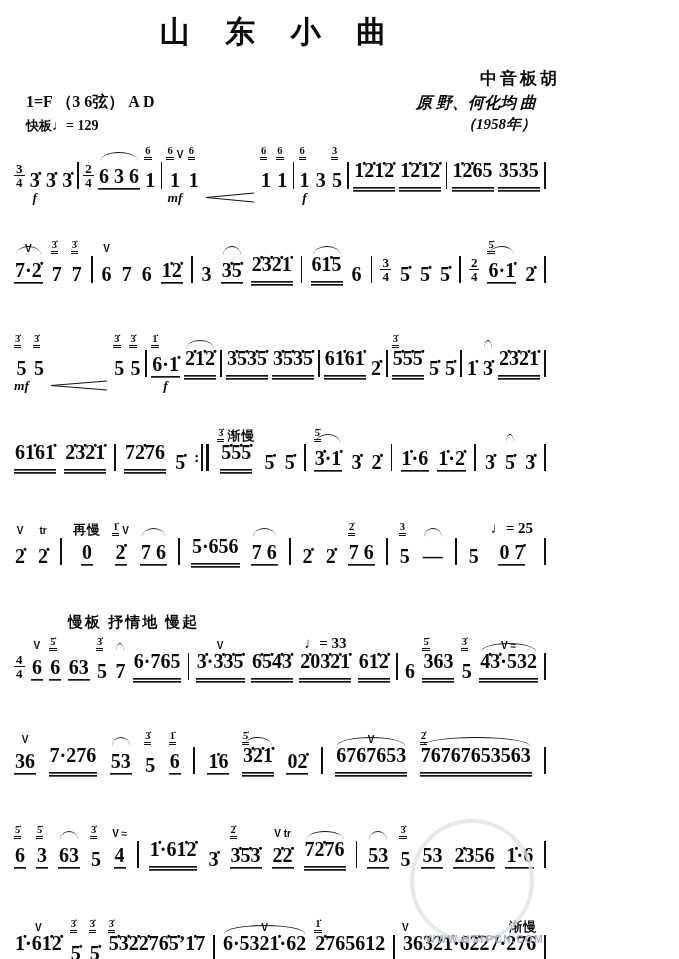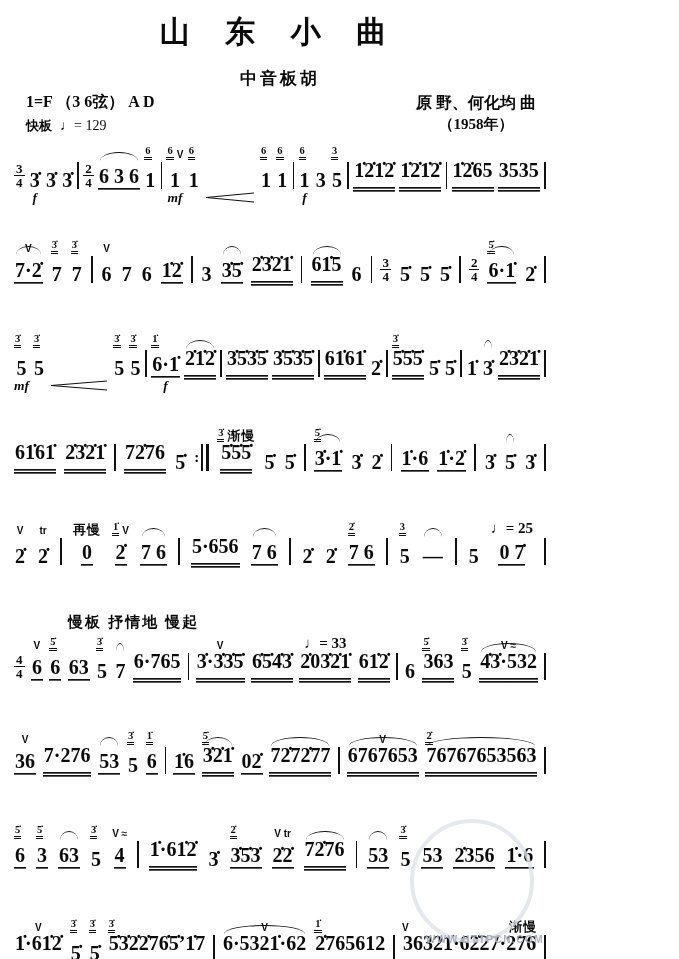--- a/index.html
+++ b/index.html
@@ -1,25 +1,25 @@
 <!DOCTYPE html>
 <html><head>
 <meta charset="utf-8">
 <style>
   html,body{margin:0;padding:0;background:#fff;}
   .page{width:560px;height:959px;position:relative;overflow:hidden;background:#fff;color:#0a0a0a;
         font-family:"Liberation Serif", serif;}
   .title{margin-top:12px;text-align:center;font-size:30px;font-weight:bold;letter-spacing:14px;}
-  .subtitle{margin-top:14px;text-align:center;font-size:17px;font-weight:bold;letter-spacing:3px;}
+  .subtitle{margin-top:14px;text-align:right;font-size:17px;font-weight:bold;letter-spacing:3px;}
   .meta{display:flex;justify-content:space-between;align-items:flex-start;padding:2px 24px 0 26px;}
   .keyline{font-size:16px;font-weight:bold;}
   .tempoline{font-size:13px;font-weight:bold;margin-top:4px;font-family:"Liberation Sans", sans-serif;}
-  .tempoline .tnote{font-family:"Liberation Serif", serif;font-size:14px;margin-left:8px;font-weight:normal;}
-  .meta-right{text-align:right;font-size:16px;font-weight:bold;line-height:1.35;}
-  .meta-right .yr{text-align:center;font-size:15px;}
+  .tempoline .tnote{font-family:"Liberation Serif", serif;font-size:14px;margin-left:0;font-weight:bold;}
+  .meta-right{text-align:right;font-size:16px;font-weight:bold;line-height:1.35;font-style:italic;}
+  .meta-right .yr{font-size:15px;}
   
   #score{padding:0 4px;}
   .score-ann{margin:30px 0 0 64px;font-size:15px;font-weight:bold;font-family:"Liberation Sans", sans-serif;letter-spacing:2px;}
   .mrow{display:flex;justify-content:space-between;align-items:flex-start;padding:0 10px;margin-top:30px;}
   .mrow.first{margin-top:8px;}
   .mrow.afterann{margin-top:2px;}
   .tok{display:flex;flex-direction:column;align-items:center;flex:0 0 auto;}
   .top{height:17px;display:flex;align-items:flex-end;gap:3px;justify-content:center;width:100%;}
   .tmark{font-size:10px;font-weight:bold;font-family:"Liberation Sans", sans-serif;line-height:1;}
   .tmark.cn{font-size:13px;letter-spacing:1px;white-space:nowrap;}
@@ -1174,28 +1174,20 @@
           </span>
           <span class="bot"></span>
         </span>
         <span class="tok tk-note">
           <span class="top"></span>
           <span class="main">
             <span class="txt u1">02̇</span>
           </span>
           <span class="bot"></span>
         </span>
-        <span class="tok tk-note">
-          <span class="top"></span>
-          <span class="main">
-            <span class="txt u2">72̇72̇77</span>
-            <span class="slur"></span>
-          </span>
-          <span class="bot"></span>
-        </span>
         <span class="tok tk-bar">
           <span class="top"></span>
           <span class="main">
             <i class="bl"></i>
           </span>
           <span class="bot"></span>
         </span>
         <span class="tok tk-note">
           <span class="top">
             <span class="tmark">V</span>

